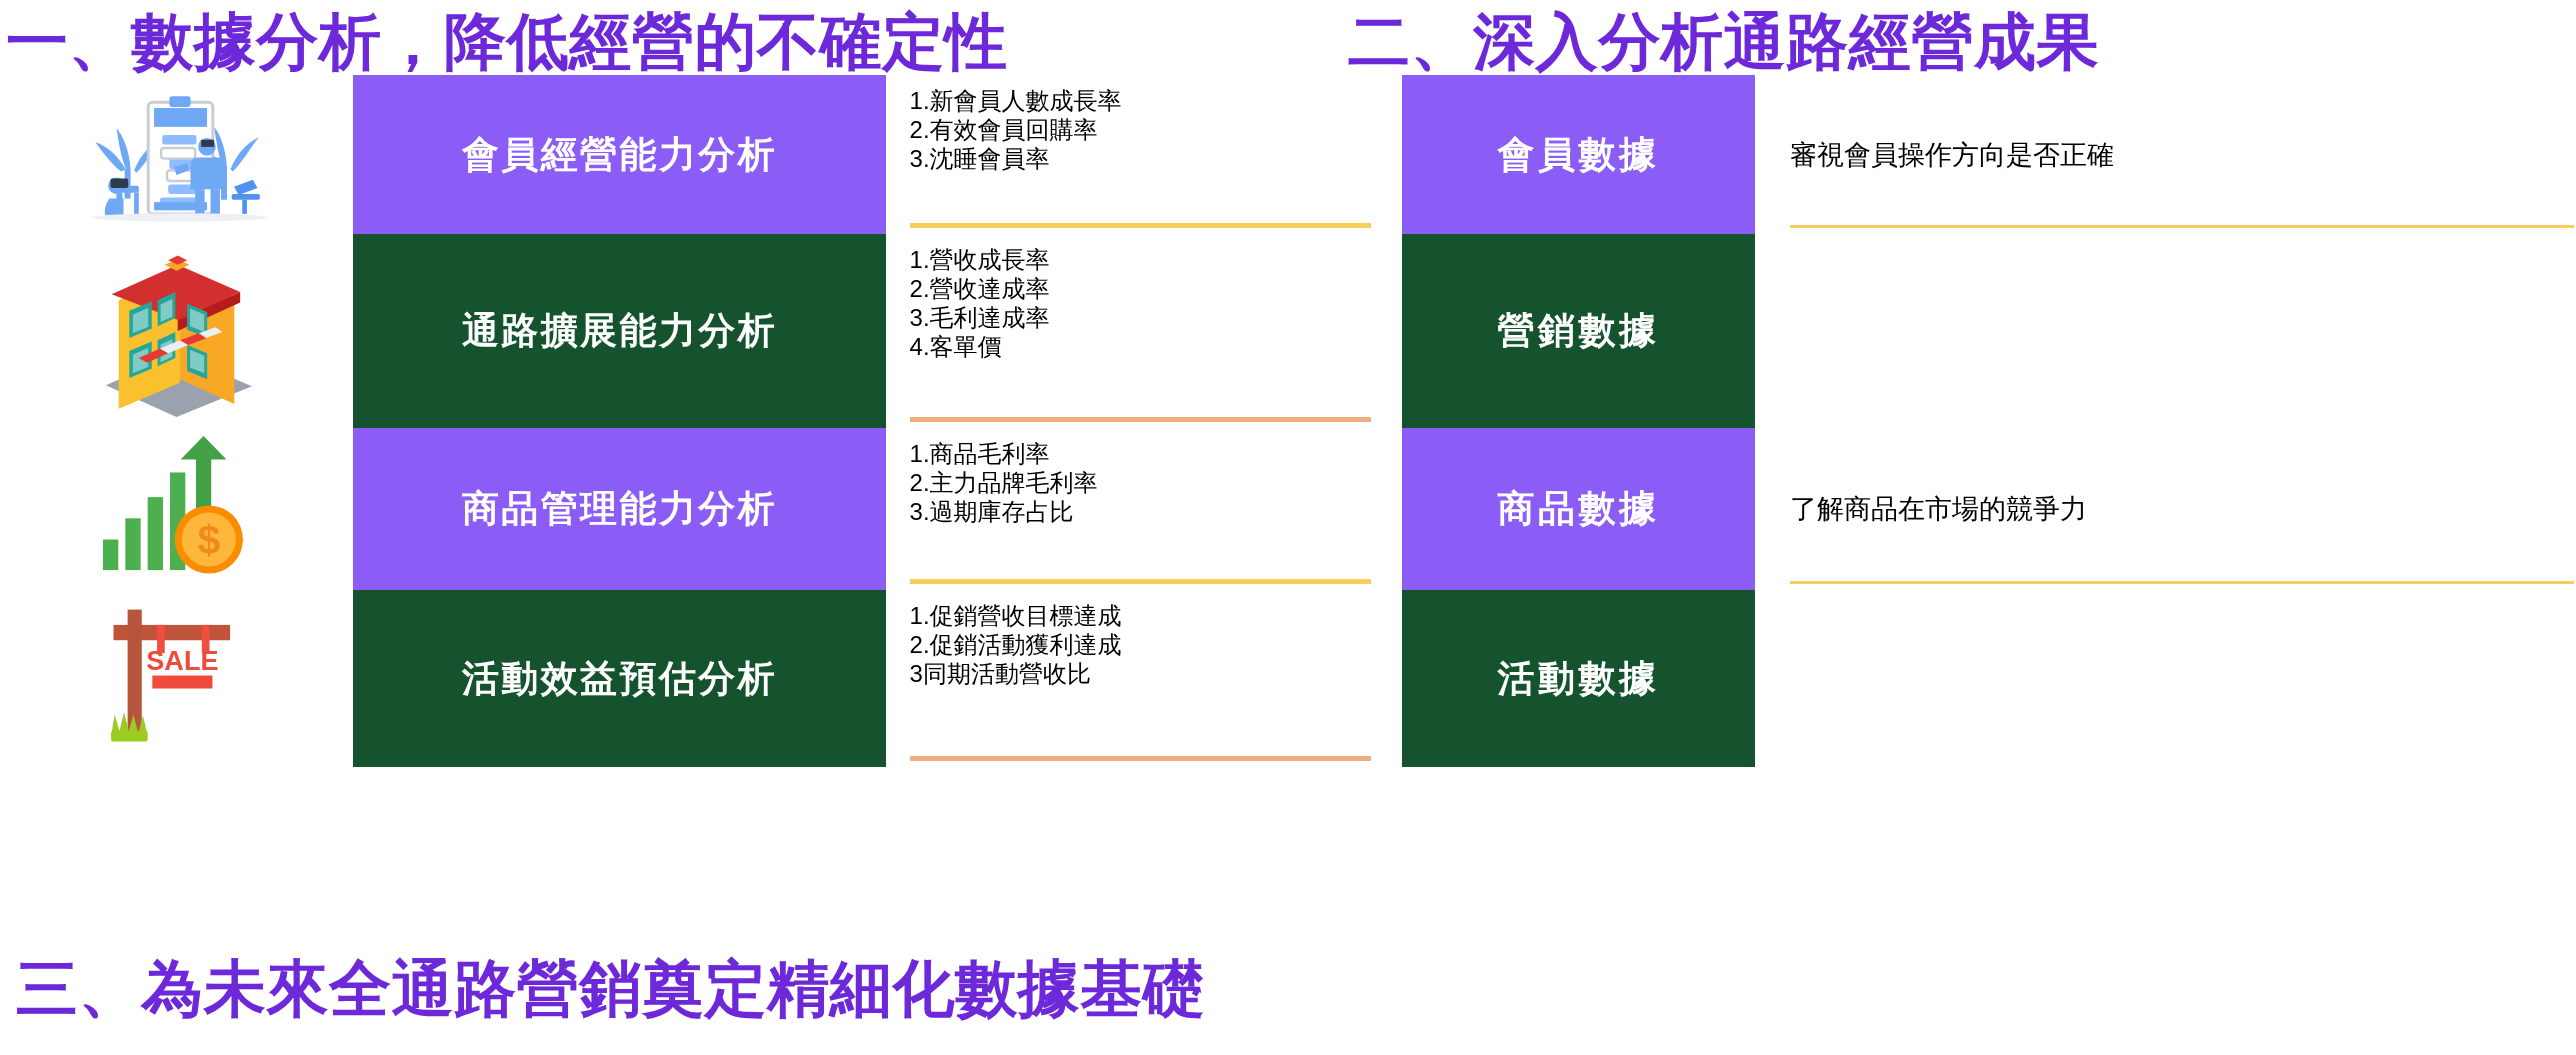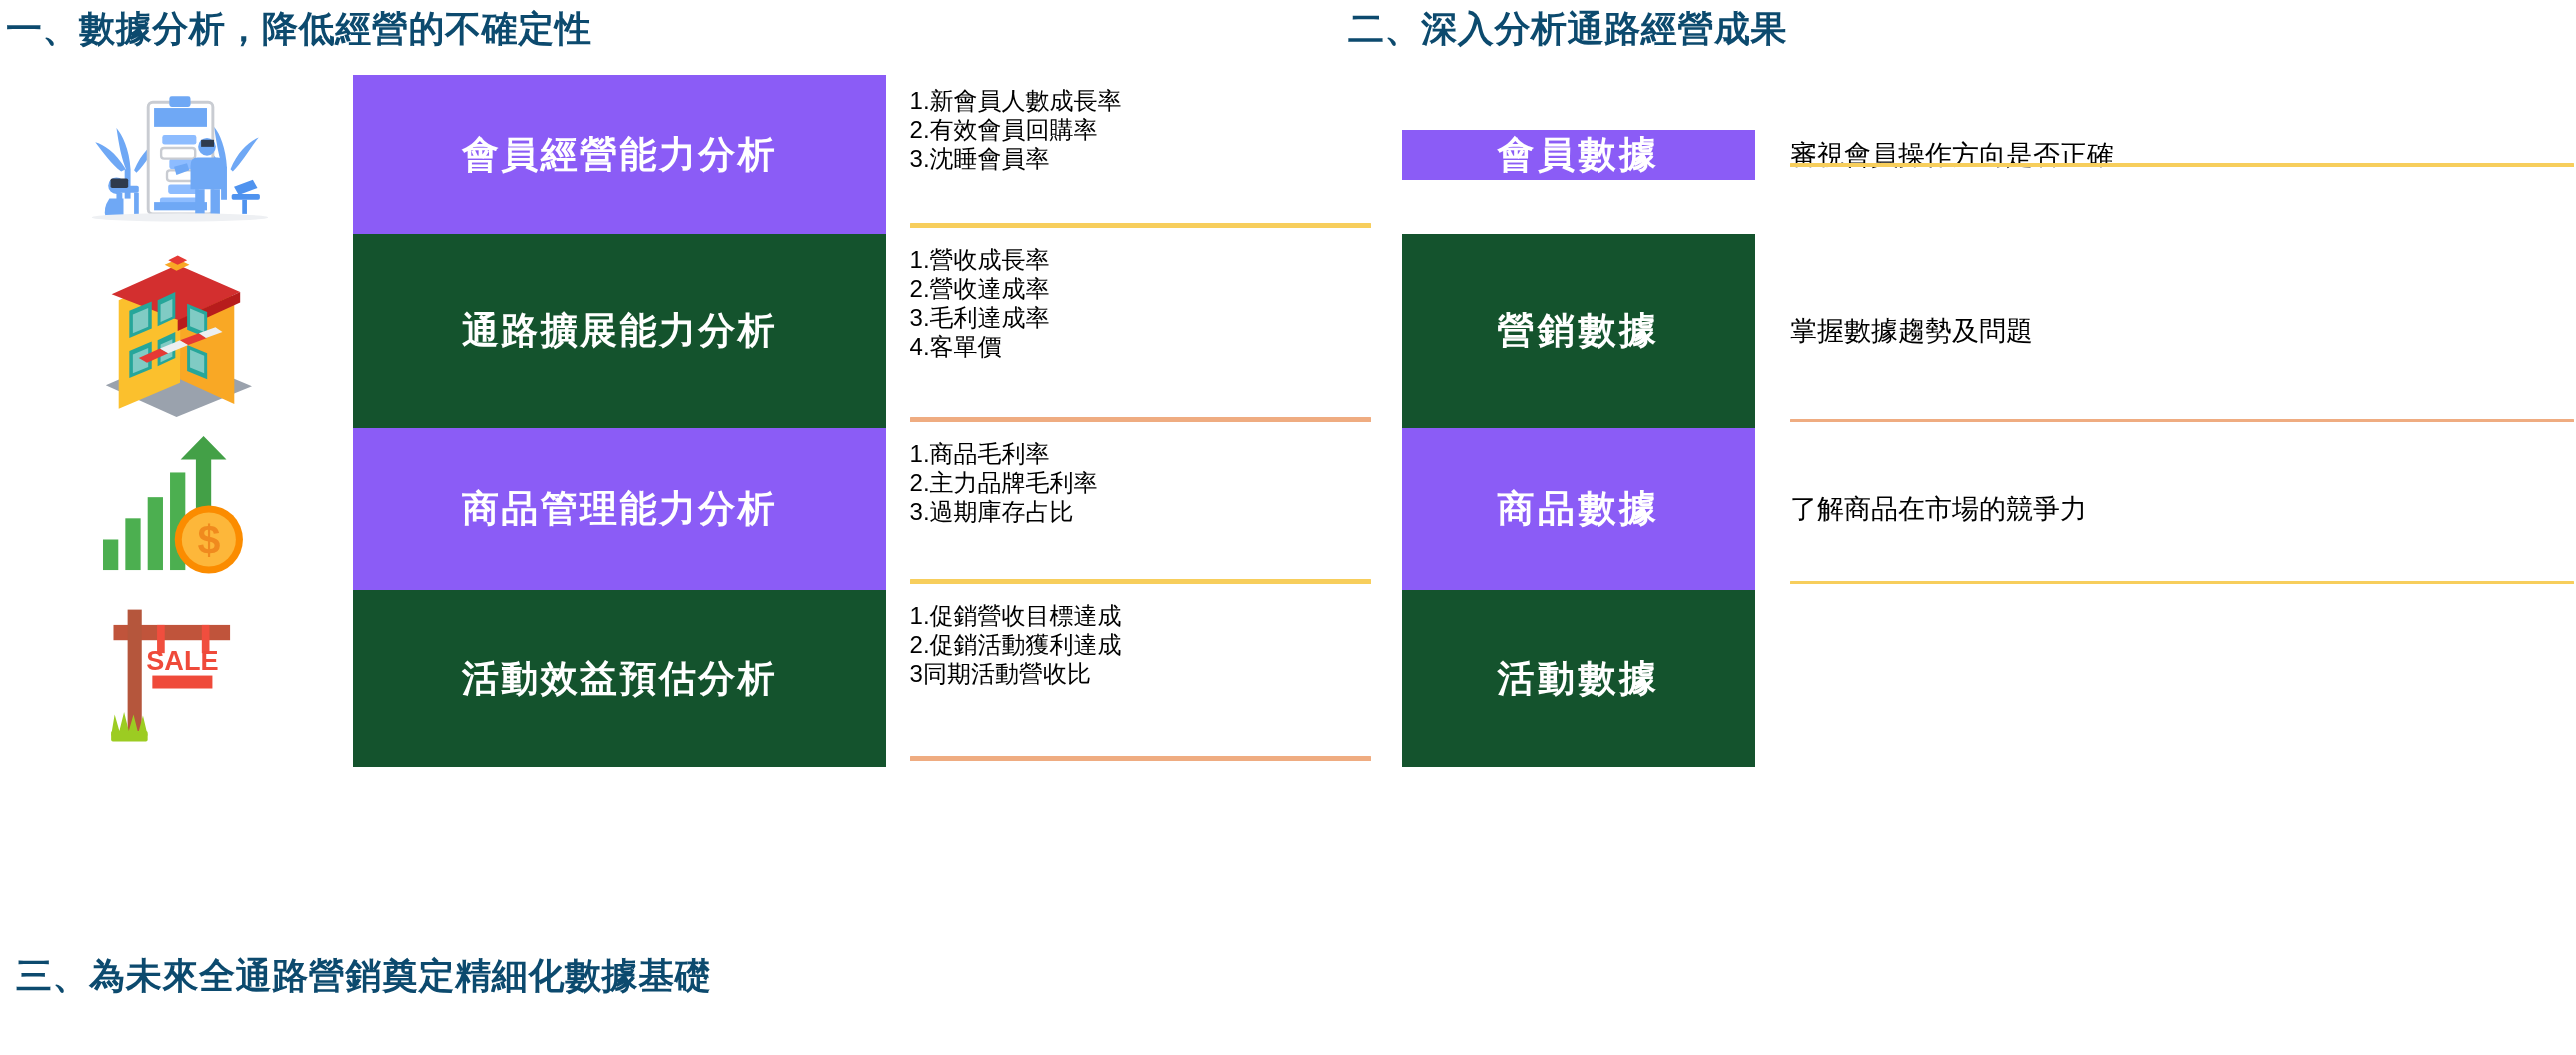--- a/index.html
+++ b/index.html
@@ -5,38 +5,38 @@
   html,body{margin:0;padding:0;}
   body{
     width:2576px;height:1055px;background:#ffffff;
     font-family:"Liberation Sans","DejaVu Sans",sans-serif;
     overflow:hidden;position:relative;
   }
   .slide{position:absolute;inset:0;}
 
   
   .heading{
-    position:absolute;font-weight:bold;color:#0c4a6e;
-    font-size:36px;line-height:1.0;white-space:nowrap;letter-spacing:0.6px;
+    position:absolute;font-weight:bold;color:#6d28d9;
+    font-size:62px;line-height:1.0;white-space:nowrap;letter-spacing:0.6px;
   }
   #h-one{left:5.9px;top:10.6px;}
   #h-two{left:1348px;top:10.6px;}
   #h-three{left:16px;top:958px;}
 
   
   .col-left{position:absolute;left:0;top:75px;width:1373px;}
   .col-right{position:absolute;left:1402px;top:75px;width:1174px;}
 
   .row{position:relative;display:flex;align-items:stretch;}
   .row-l1{height:159px;}
   .row-l2{height:194px;}
   .row-l3{height:162px;}
   .row-l4{height:177px;}
 
-  .row-r1{height:159px;align-items:center;}
+  .row-r1{height:159px;}
   .row-r2{height:194px;}
   .row-r3{height:162px;}
   .row-r4{height:177px;}
 
   
   .icon-cell{
     width:353px;flex:0 0 353px;display:flex;
     align-items:center;justify-content:center;
   }
   .icon-cell svg{display:block;}
@@ -259,24 +259,20 @@
     <div class="row row-r1">
       <div class="label-box small yellow">會員數據</div>
       <div class="detail center">
         <div class="desc">審視會員操作方向是否正確</div>
         <div class="rule thin yellow"></div>
       </div>
     </div>
 
     <div class="row row-r2">
       <div class="label-box small orange">營銷數據</div>
-      <div class="detail center">
-        <div class="desc">掌握數據趨勢及問題</div>
-        <div class="rule thin orange"></div>
-      </div>
     </div>
 
     <div class="row row-r3">
       <div class="label-box small yellow">商品數據</div>
       <div class="detail center">
         <div class="desc">了解商品在市場的競爭力</div>
         <div class="rule thin yellow"></div>
       </div>
     </div>
 

